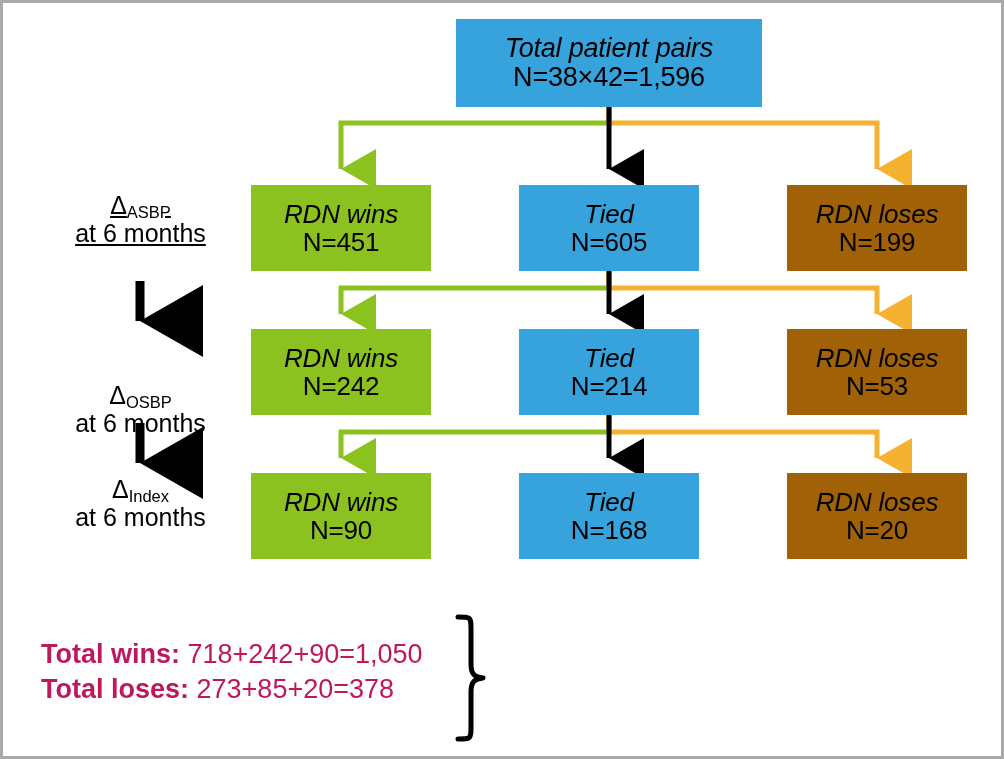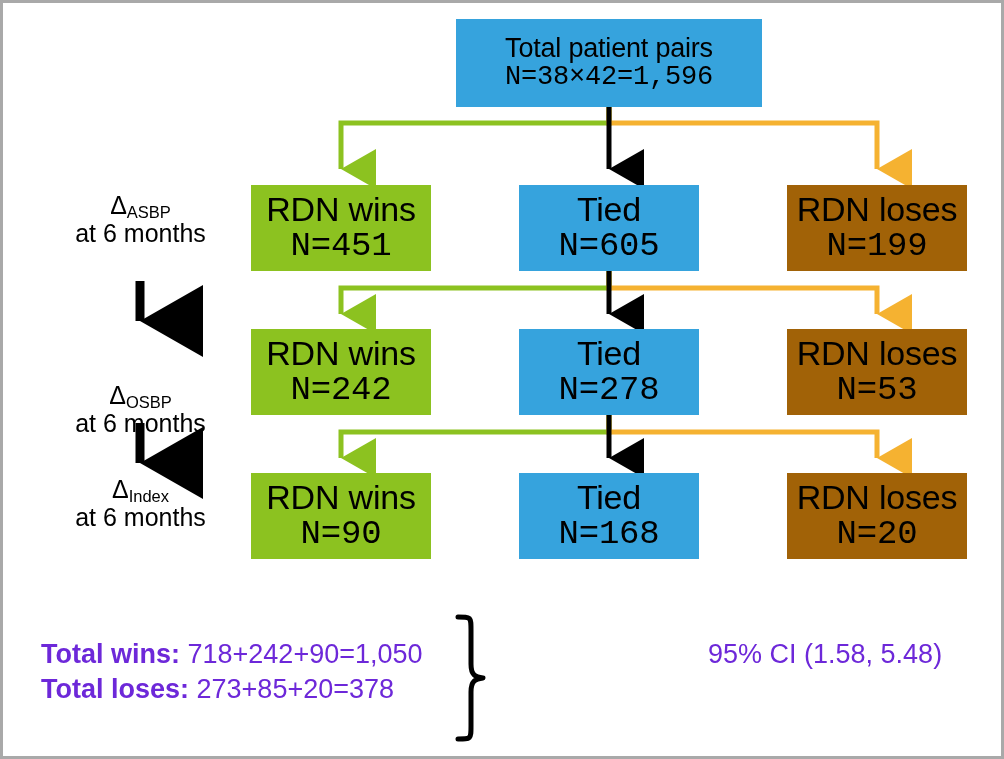--- a/index.html
+++ b/index.html
@@ -36,25 +36,25 @@
   .node {
     position: absolute;
     box-sizing: border-box;
     display: flex;
     flex-direction: column;
     align-items: center;
     justify-content: center;
     color: #000000;
     line-height: 1.08;
     text-align: center;
-    font-size: 34px;
+    font-size: 26px;
     letter-spacing: -0.2px;
   }
-  .node .l1 { display: block; }
-  .node .l2 { display: block; font-family: Liberation Mono, monospace; }
+  .node .l1 { display: block; font-style: italic; }
+  .node .l2 { display: block; }
   .node.green  { background: #8CC220; }
   .node.blue   { background: #36A3DD; }
   .node.orange { background: #a16207; }
 
   .node.root {
     font-size: 27px;
   }
 
   
   .stage {
@@ -74,21 +74,21 @@
     vertical-align: baseline;
     position: relative;
     top: 0.26em;
     letter-spacing: 0px;
   }
   .stage .sub2 { display: block; }
 
   
   .summary {
     position: absolute;
-    color: #6d28d9;
+    color: #be185d;
     font-size: 27px;
     line-height: 1.28;
     white-space: nowrap;
   }
   .summary b { font-weight: bold; }
   .summary .val { font-weight: normal; }
 
   #totals { left: 38px; top: 634px; }
   #totals .row { display: block; }
 
@@ -137,21 +137,21 @@
                C 472 676 468 678 468 689
                L 468 723
                C 468 736 468 736 455 736" fill="none" stroke="#000000" stroke-width="5" stroke-linecap="round" stroke-linejoin="round"></path>
     </svg>
 
     <div class="node blue root" id="node-root" style="left:453px; top:16px; width:306px; height:88px;">
       <span class="l1">Total patient pairs</span>
       <span class="l2">N=38×42=1,596</span>
     </div>
 
-    <div class="stage" style="left:30px; top:188px;">
+    <div class="stage" style="left:30px; top:188px;text-decoration:underline;">
       <span class="delta"><span>Δ</span><sub>ASBP</sub></span>
       <span class="sub2">at 6 months</span>
     </div>
 
     <div class="stage" style="left:30px; top:330px;margin-top:48px;">
       <span class="delta"><span>Δ</span><sub>OSBP</sub></span>
       <span class="sub2">at 6 months</span>
     </div>
 
     <div class="stage" style="left:30px; top:472px;">
@@ -171,21 +171,21 @@
       <span class="l1">RDN loses</span>
       <span class="l2">N=199</span>
     </div>
 
     <div class="node green" style="left:248px; top:326px; width:180px; height:86px;">
       <span class="l1">RDN wins</span>
       <span class="l2">N=242</span>
     </div>
     <div class="node blue" style="left:516px; top:326px; width:180px; height:86px;">
       <span class="l1">Tied</span>
-      <span class="l2">N=278</span>
+      <span class="l2">N=214</span>
     </div>
     <div class="node orange" style="left:784px; top:326px; width:180px; height:86px;">
       <span class="l1">RDN loses</span>
       <span class="l2">N=53</span>
     </div>
 
     <div class="node green" style="left:248px; top:470px; width:180px; height:86px;">
       <span class="l1">RDN wins</span>
       <span class="l2">N=90</span>
     </div>
@@ -197,17 +197,16 @@
       <span class="l1">RDN loses</span>
       <span class="l2">N=20</span>
     </div>
 
     <div class="summary" id="totals">
       <span class="row"><b>Total wins:</b> <span class="val">718+242+90=1,050</span></span>
       <span class="row"><b>Total loses:</b> <span class="val">273+85+20=378</span></span>
     </div>
 
     <div class="summary" id="ratio">
-      <span class="row row2">95% CI (1.58, 5.48)</span>
     </div>
 
   </div>
 </div>
 
 </body></html>

